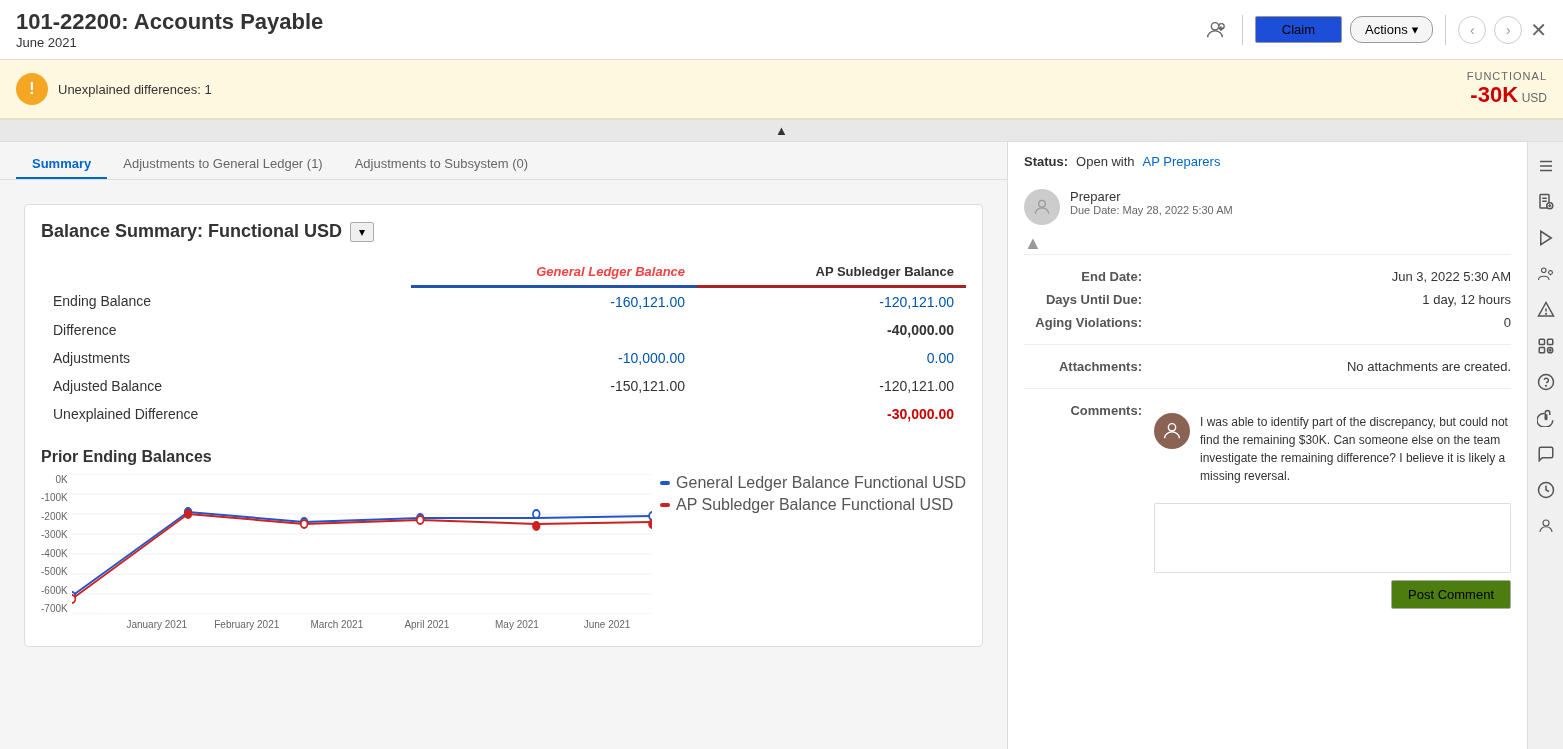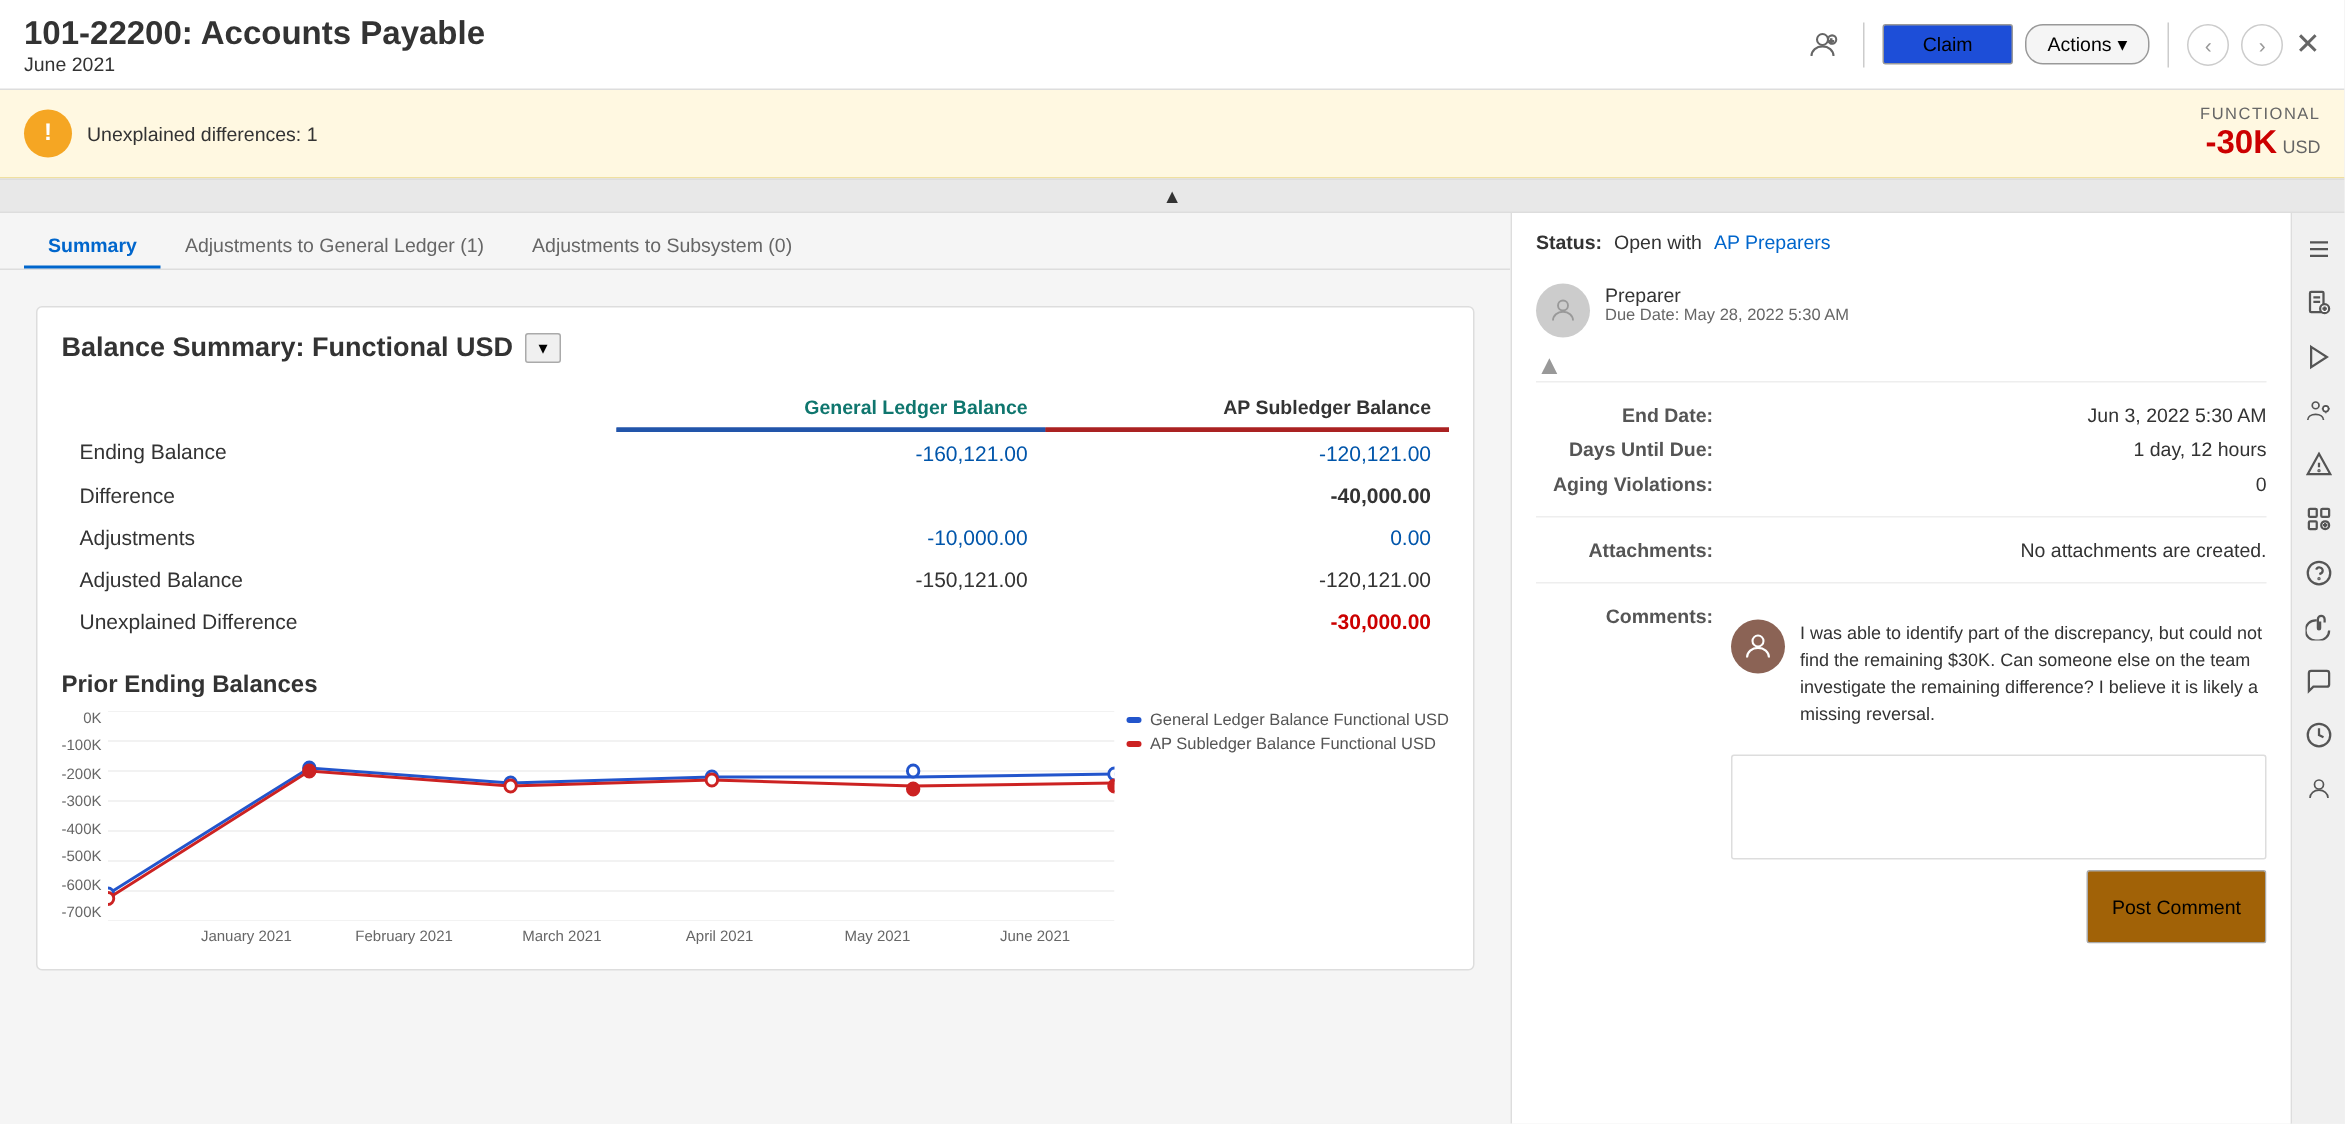--- a/index.html
+++ b/index.html
@@ -88,30 +88,30 @@
     .dropdown-btn {
       border: 1px solid #aaa; background: #f0f0f0; padding: 2px 8px; cursor: pointer; font-size: 12px; border-radius: 2px;
     }
 
     
     .balance-table { width: 100%; border-collapse: collapse; }
     .balance-table th {
       text-align: right; padding: 6px 12px; font-weight: bold; font-size: 13px;
       border-bottom: 3px solid;
     }
-    .balance-table th.gl { border-color: #2255aa; color: #0f766e; }
+    .balance-table th.gl { border-color: #2255aa; color: #ef4444; font-style: italic; }
     .balance-table th.ap { border-color: #aa2222; color: #333; }
     .balance-table th:first-child { text-align: left; border-bottom: none; }
     .balance-table td { padding: 6px 12px; font-size: 14px; }
     .balance-table td:not(:first-child) { text-align: right; }
 
     
     .chart-section { margin-top: 20px; }
     .chart-title { font-size: 16px; font-weight: bold; margin-bottom: 8px; }
-    .chart-legend { font-size: 11px; color: #555; padding-left: 8px; min-width: 120px; }
+    .chart-legend { font-size: 16px; color: #555; padding-left: 8px; min-width: 120px; }
     .legend-item { display: flex; align-items: center; gap: 6px; margin-bottom: 4px; }
     .legend-dot-blue { width: 10px; height: 4px; background: #2255cc; border-radius: 2px; }
     .legend-dot-red { width: 10px; height: 4px; background: #cc2222; border-radius: 2px; }
     .y-axis { display: flex; flex-direction: column; justify-content: space-between; font-size: 10px; color: #666; padding-right: 4px; height: 140px; text-align: right; }
     .x-labels { display: flex; justify-content: space-between; font-size: 10px; color: #666; margin-top: 2px; padding-left: 40px; }
 
     
     .right-panel {
       width: 520px; border-left: 1px solid #ddd; background: #fff; overflow-y: auto; padding: 12px 16px; position: relative;
     }
@@ -139,21 +139,21 @@
       width: 36px; height: 36px; border-radius: 50%; background: #8B6355; flex-shrink: 0;
       overflow: hidden; display: flex; align-items: center; justify-content: center; color: #fff; font-size: 14px;
     }
     .comment-text { font-size: 12px; color: #333; line-height: 1.5; flex: 1; }
 
     .comment-input-area {
       width: 100%; border: 1px solid #ddd; border-radius: 2px; padding: 8px;
       font-size: 12px; resize: none; height: 70px; margin-top: 8px;
     }
     .post-comment-btn {
-      background: #a16207; border: 1px solid #aaa; padding: 16px 16px;
+      background: #4d7c0f; border: 1px solid #aaa; padding: 6px 16px;
       cursor: pointer; font-size: 13px; border-radius: 2px; float: right; margin-top: 4px;
     }
 
     
     .right-sidebar {
       width: 36px; background: #f0f0f0; border-left: 1px solid #ddd;
       display: flex; flex-direction: column; align-items: center; padding: 8px 0; gap: 4px;
     }
     .sidebar-icon-btn {
       width: 32px; height: 32px; background: none; border: none; cursor: pointer;

